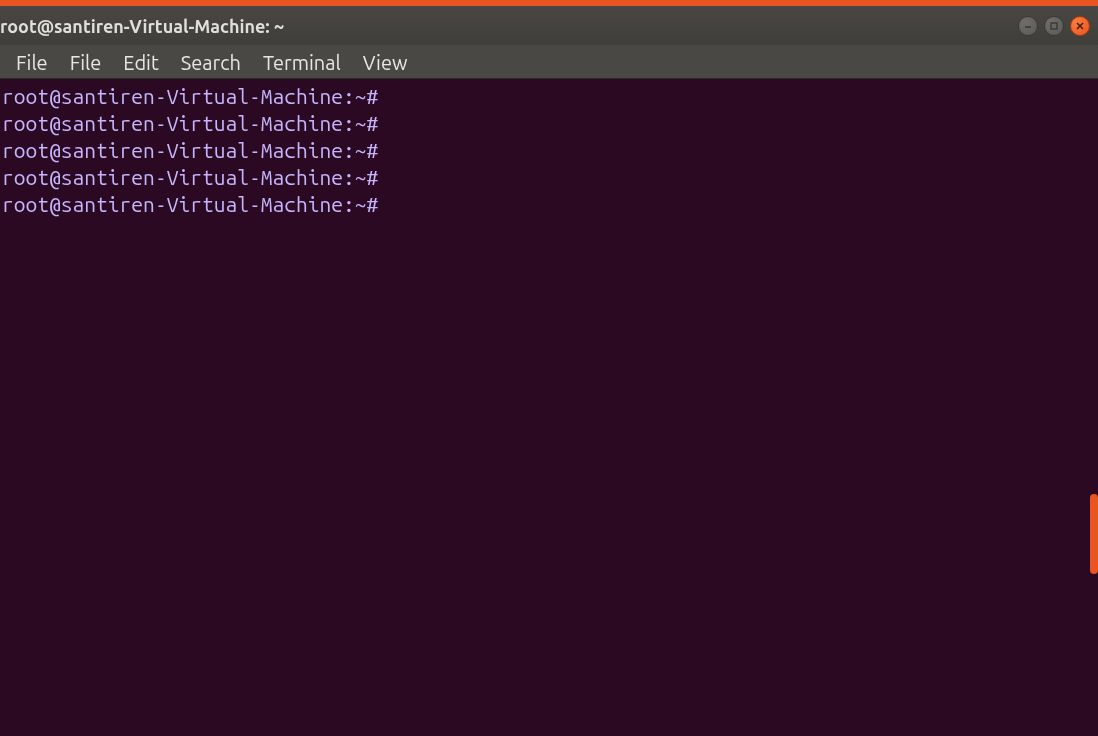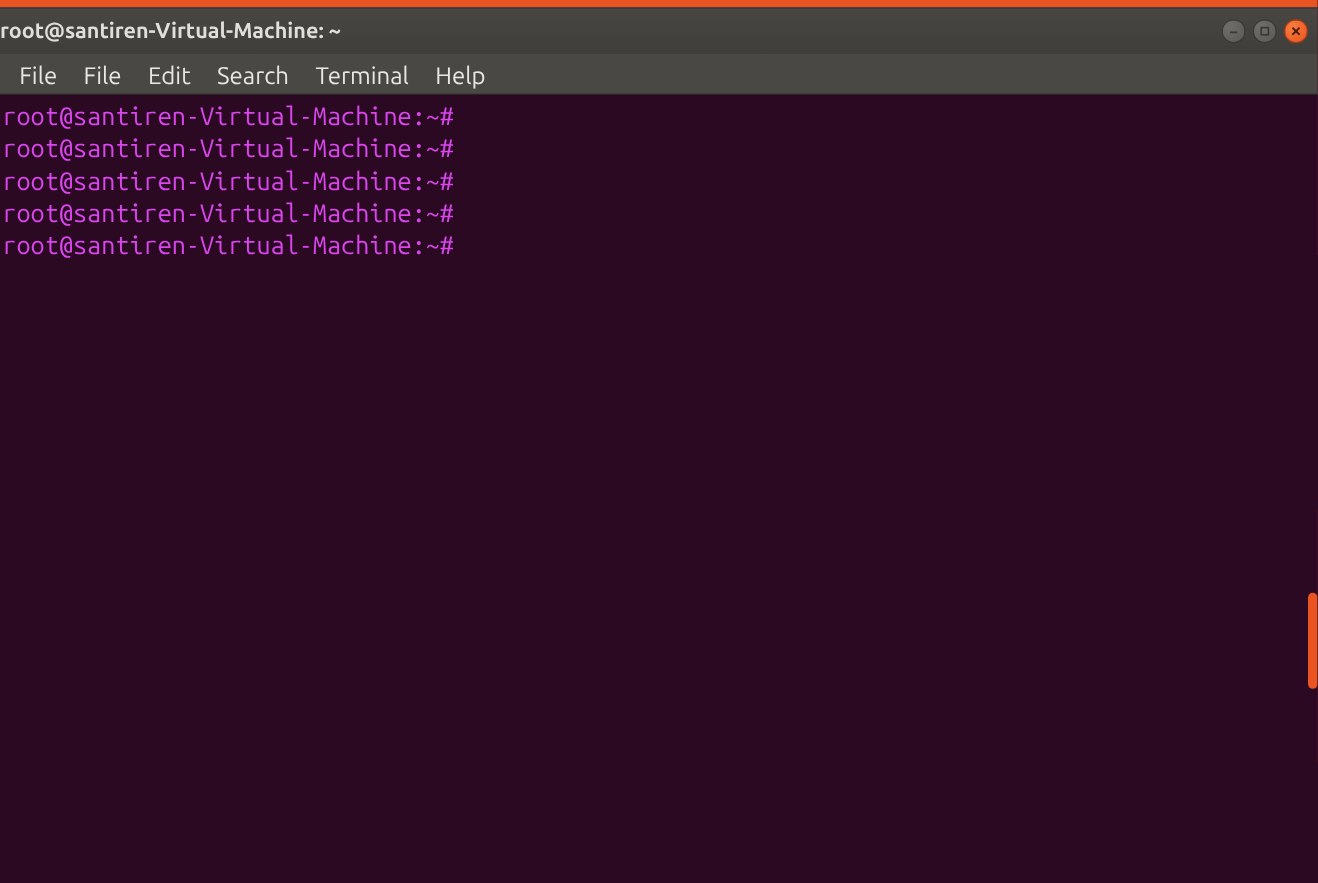--- a/index.html
+++ b/index.html
@@ -82,21 +82,21 @@
       padding: 4px 10px;
       cursor: pointer;
       border-radius: 3px;
     }
     .terminal-body {
       flex: 1;
       background: #2c0922;
       font-family: "Ubuntu Mono", "DejaVu Sans Mono", monospace;
       font-size: 21px;
       line-height: 27px;
-      color: #d946ef;
+      color: #c4b5fd;
       padding: 4px 2px;
       position: relative;
       overflow: hidden;
     }
     .term-line { white-space: pre; }
     .scrollbar {
       position: absolute;
       right: 0;
       top: 415px;
       width: 8px;
@@ -131,21 +131,21 @@
       </div>
     </div>
   </div>
 
   <div class="menubar">
     <div class="menu-item">File</div>
     <div class="menu-item">File</div>
     <div class="menu-item">Edit</div>
     <div class="menu-item">Search</div>
     <div class="menu-item">Terminal</div>
-    <div class="menu-item">Help</div>
+    <div class="menu-item">View</div>
   </div>
 
   <div class="terminal-body">
     <div class="term-line">root@santiren-Virtual-Machine:~#</div>
     <div class="term-line">root@santiren-Virtual-Machine:~#</div>
     <div class="term-line">root@santiren-Virtual-Machine:~#</div>
     <div class="term-line">root@santiren-Virtual-Machine:~#</div>
     <div class="term-line">root@santiren-Virtual-Machine:~# </div>
     <div class="scrollbar"></div>
   </div>

